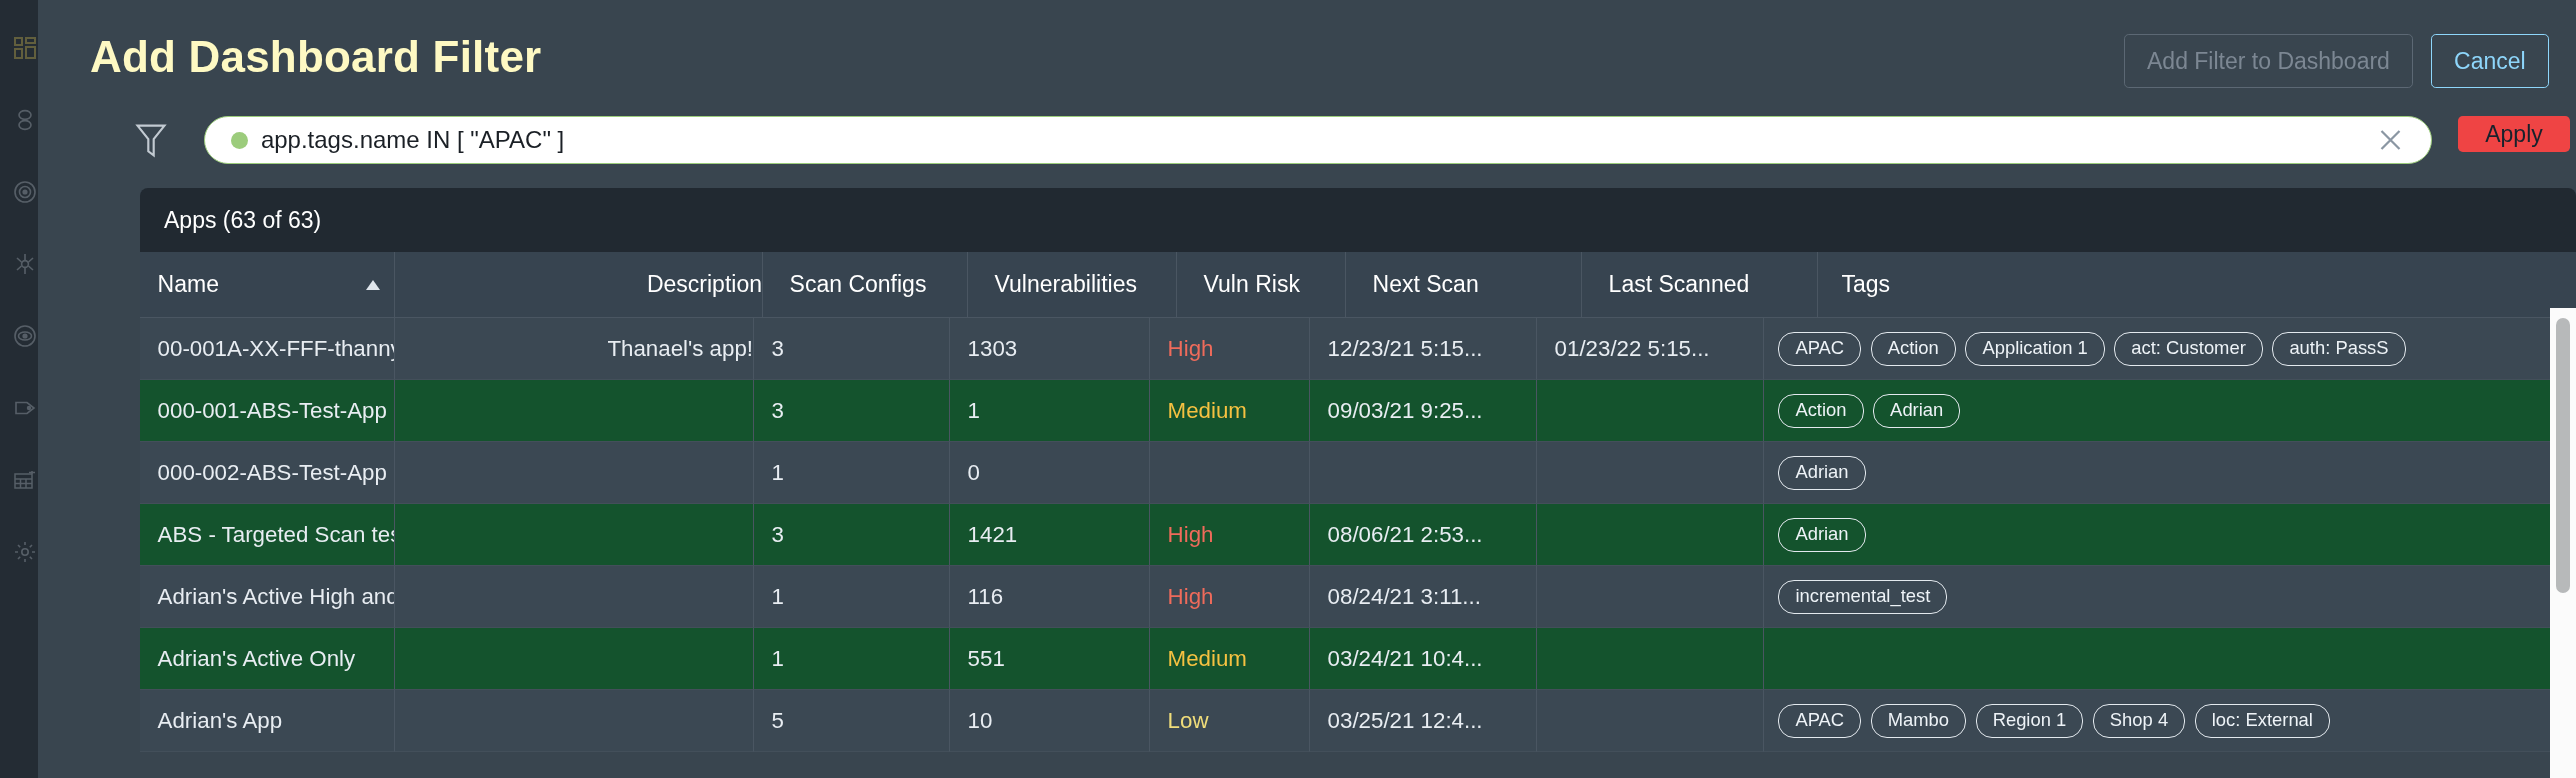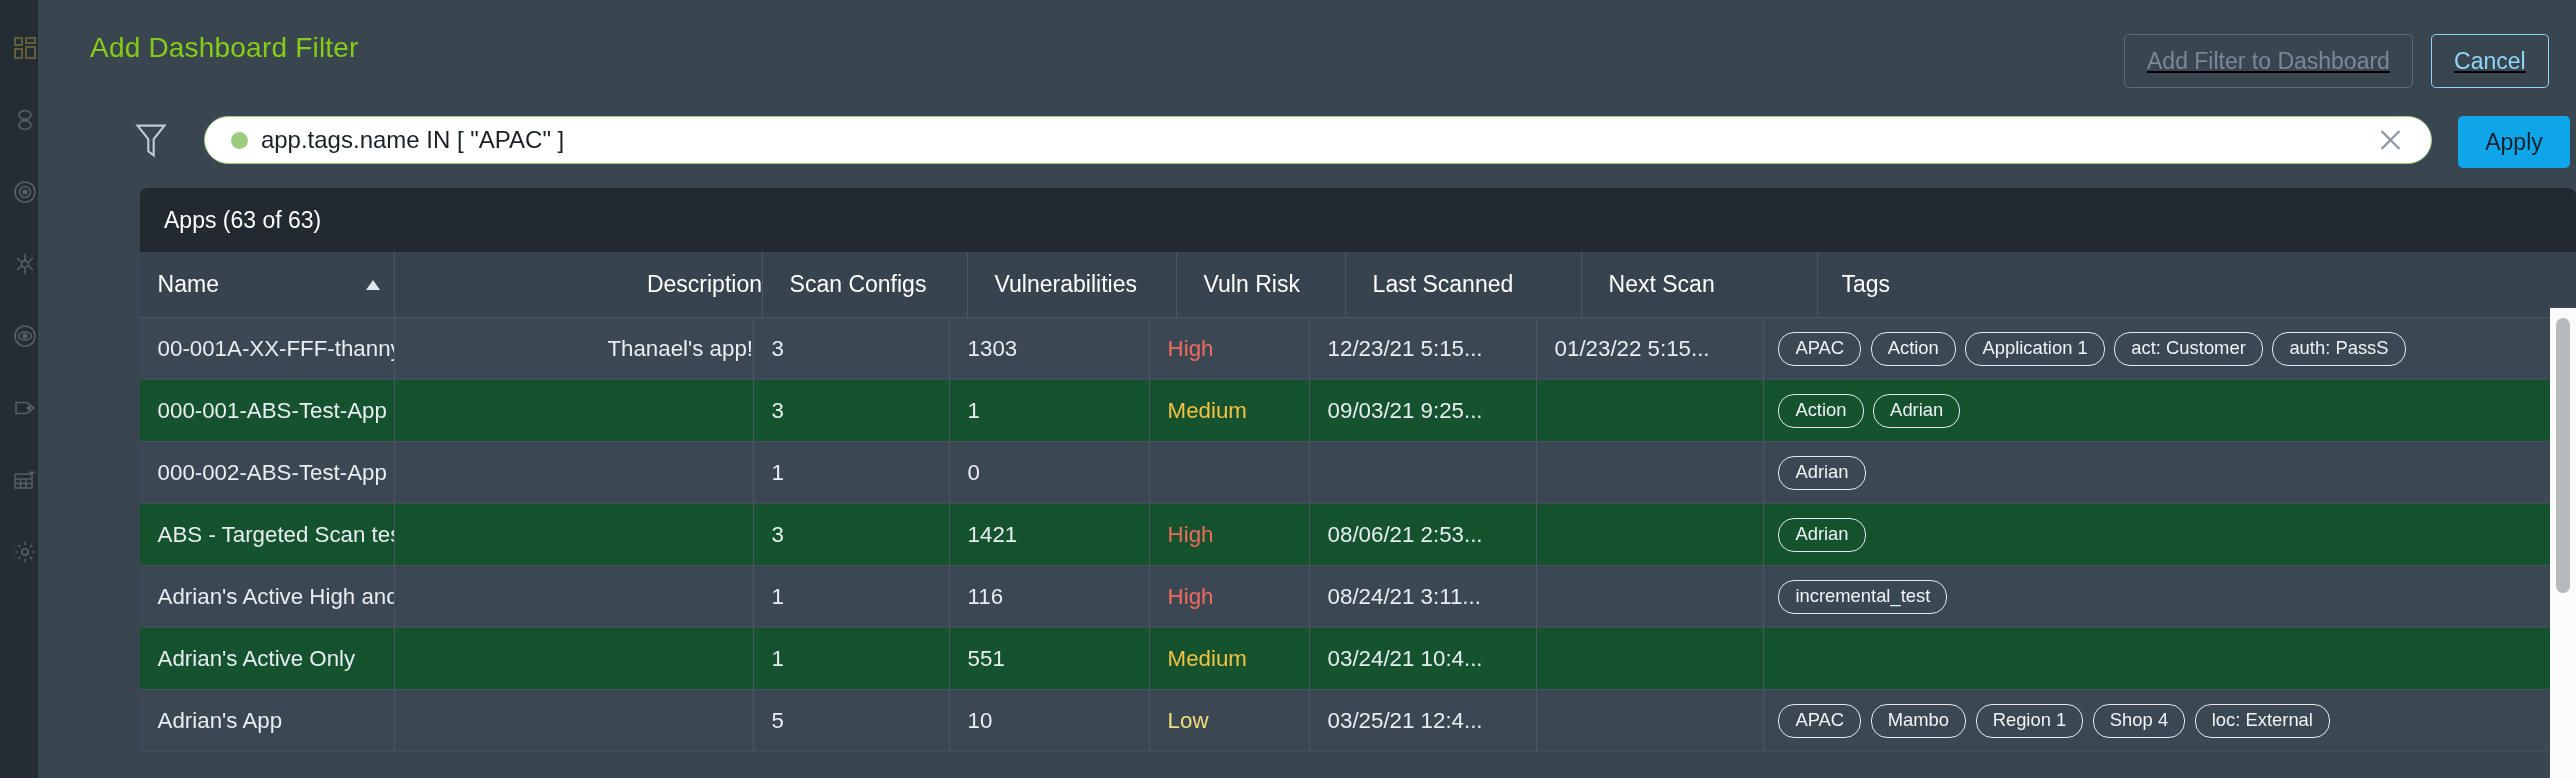--- a/index.html
+++ b/index.html
@@ -37,27 +37,27 @@
     background: #39454f;
   }
 
   
   #modal-header {
     position: absolute; left: 0; top: 0;
     width: 2538px; height: 102px;
   }
   #dialog-title {
     position: absolute; left: 52px; top: 32px;
-    font-size: 28px; font-weight: 400;
-    color: #84cc16; letter-spacing: 0.2px;
+    font-size: 44px; font-weight: 700;
+    color: #fef9c3; letter-spacing: 0.2px;
     white-space: nowrap;
   }
   #header-actions {
     position: absolute; right: 27px; top: 34px;
-    display: flex; gap: 17.6px; align-items: center; text-decoration: underline;
+    display: flex; gap: 17.6px; align-items: center;
   }
   .btn {
     font-family: "Liberation Sans", sans-serif;
     font-size: 23px;
     border-radius: 4.8px;
     background: transparent;
     padding: 0 22.3px;
     height: 54px;
     line-height: 51px;
     white-space: nowrap;
@@ -104,22 +104,22 @@
   #clear-filter-icon {
     position: absolute; right: 27px; top: 50%;
     transform: translateY(-50%);
     width: 27px; height: 27px;
     color: #8b97a3;
     cursor: pointer;
   }
   #clear-filter-icon svg { width: 27px; height: 27px; display: block; }
   #apply-button {
     position: absolute; left: 2420px; top: 14.4px;
-    width: 112px; height: 52px;
-    background: #0ea5e9; color: #18222c;
+    width: 112px; height: 36px;
+    background: #ef4444; color: #18222c;
     border: none; border-radius: 4.8px;
     font-size: 23px; font-family: "Liberation Sans", sans-serif;
     cursor: pointer;
   }
 
   
   #apps-panel {
     position: absolute; left: 102px; top: 188px;
     width: 2436px; height: 575px;
     background: #39454f;
@@ -306,25 +306,25 @@
           </div>
           <div class="tcell c-scan">
             <span>Scan Configs</span>
           </div>
           <div class="tcell c-vuln">
             <span>Vulnerabilities</span>
           </div>
           <div class="tcell c-risk">
             <span>Vuln Risk</span>
           </div>
+          <div class="tcell c-next">
+            <span>Next Scan</span>
+          </div>
           <div class="tcell c-last">
             <span>Last Scanned</span>
-          </div>
-          <div class="tcell c-next">
-            <span>Next Scan</span>
           </div>
           <div class="tcell c-tags">
             <span>Tags</span>
           </div>
         </div>
       <div id="table-body" class="tbody">
           <div class="trow odd">
             <div class="tcell c-name">
               <span>00-001A-XX-FFF-thannymac...</span>
             </div>

